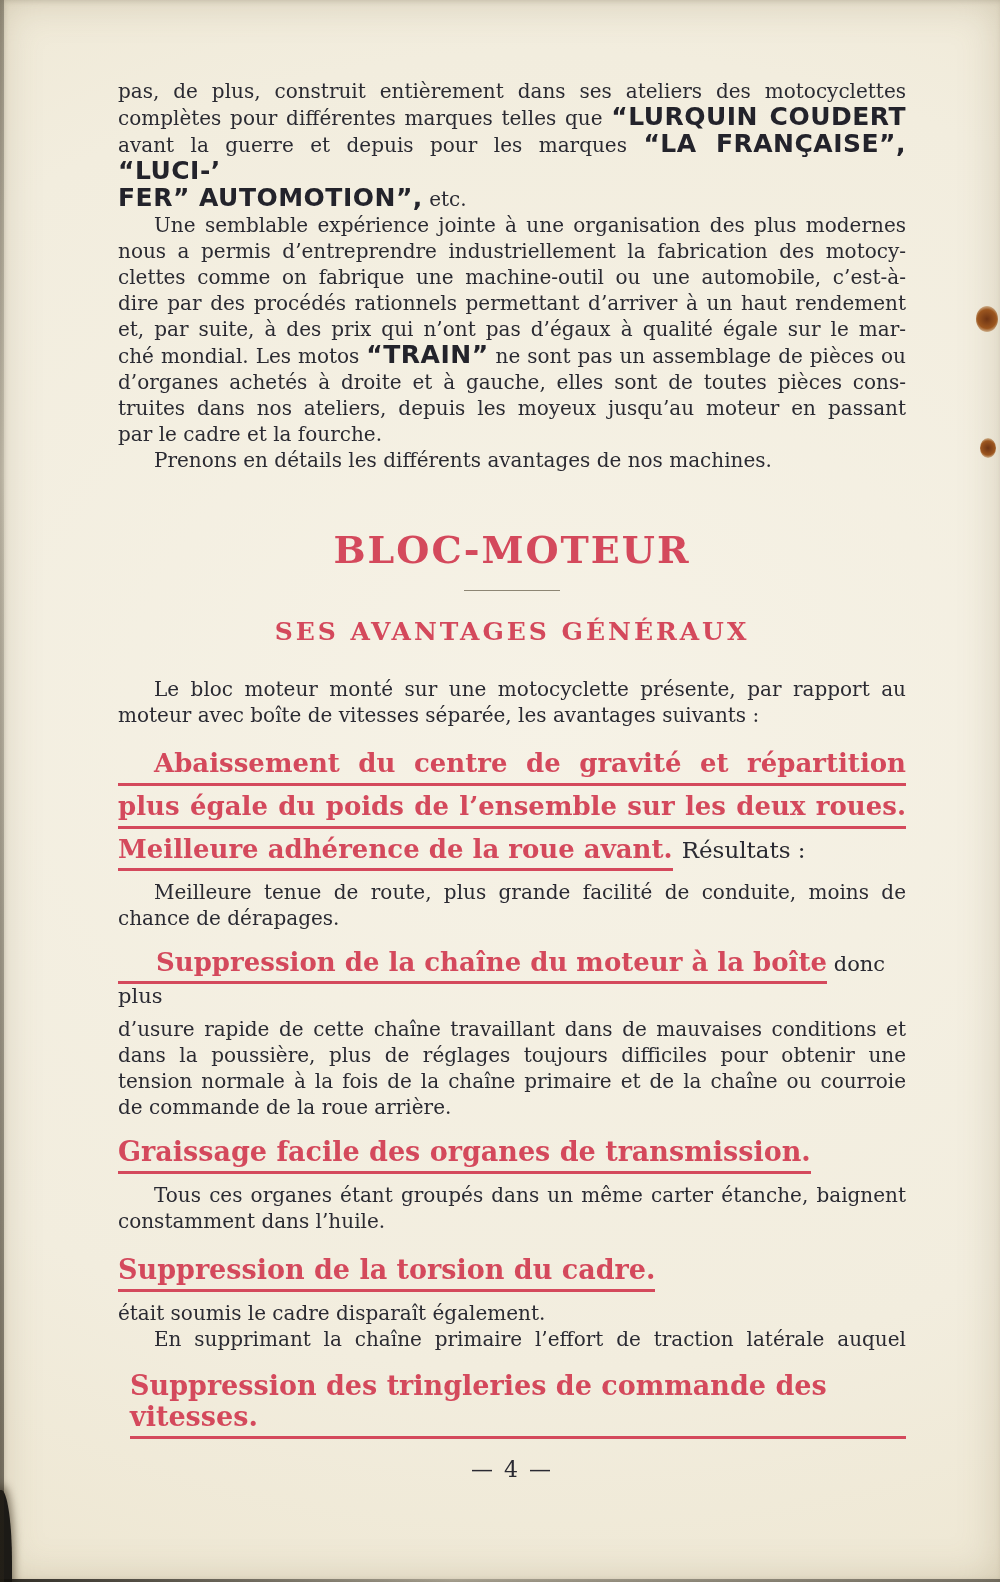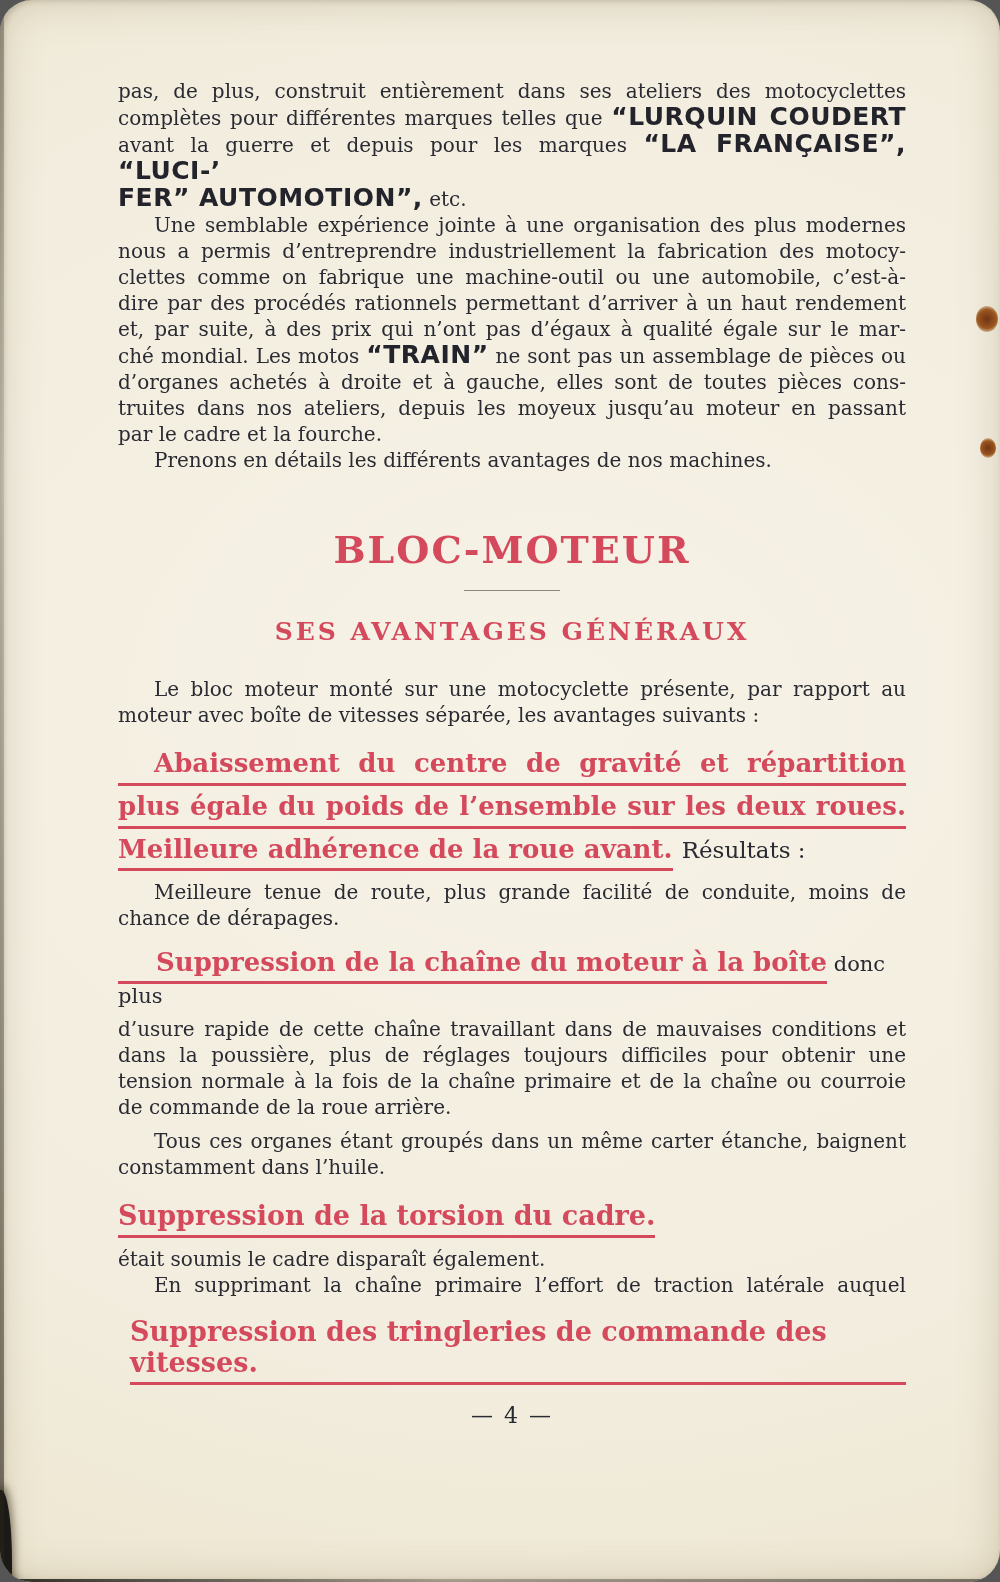--- a/index.html
+++ b/index.html
@@ -7,21 +7,20 @@
     position:relative;
     width:1000px;height:1582px;
     margin:0 auto;
     background:#f2edde;
     background-image:
       radial-gradient(ellipse 1400px 1100px at 55% 45%, #f6f2e6 0%, #f2edde 60%, #ece4cd 100%);
     box-shadow:inset 0 0 40px rgba(120,100,60,.25), inset 3px 0 6px rgba(60,50,30,.25);
     overflow:hidden;
     font-family:"DejaVu Serif", serif;
     color:#2a2a32;
-    border-radius:32px;
   }
   .content{
     position:absolute;left:118px;top:78px;width:788px;
   }
   .body-par{font-size:20px;line-height:26px;}
   .line{text-align:justify;text-align-last:justify;}
   .line.last{text-align-last:left;}
   .line.indent{text-indent:36px;}
   .brand{
     font-family:"DejaVu Sans", sans-serif;
@@ -150,20 +149,23 @@
     <div class="m16">
       <span class="u-wrap"><span class="rh-part">Suppression de la chaîne du moteur à la boîte</span></span><span class="after-red"> donc plus</span>
     </div>
     <div class="body-par adv-body">
         <div class="line"><span>d’usure rapide de cette chaîne travaillant dans de mauvaises conditions et</span></div>
         <div class="line"><span>dans la poussière, plus de réglages toujours difficiles pour obtenir une</span></div>
         <div class="line"><span>tension normale à la fois de la chaîne primaire et de la chaîne ou courroie</span></div>
         <div class="line last"><span>de commande de la roue arrière.</span></div>
       </div>
 
+    <div class="m16">
+      <span class="rh-part rh-27">Graissage facile des organes de transmission.</span>
+    </div>
     <div class="body-par adv-body">
         <div class="line indent"><span>Tous ces organes étant groupés dans un même carter étanche, baignent</span></div>
         <div class="line last"><span>constamment dans l’huile.</span></div>
       </div>
 
     <div class="m20">
       <span class="rh-part rh-27">Suppression de la torsion du cadre.</span>
     </div>
     <div class="body-par adv-body">
         <div class="line last"><span>était soumis le cadre disparaît également.</span></div>

